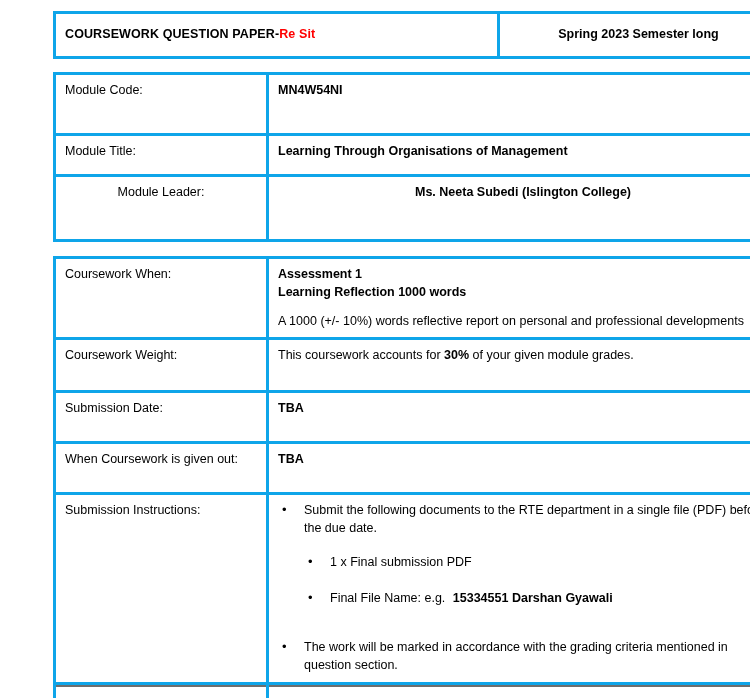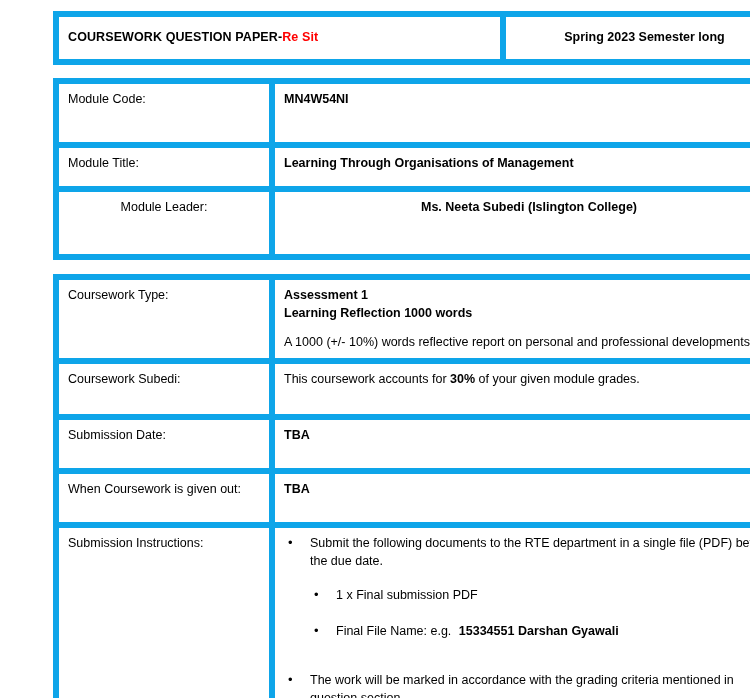--- a/index.html
+++ b/index.html
@@ -27,21 +27,21 @@
 
   
   .doc-table {
     border-collapse: collapse;
     table-layout: fixed;
     width: 682px;
     margin-left: 53px;
     background: #fff;
   }
   .doc-table td {
-    border: 6px solid #0ea5e9;
+    border: 3px solid #0ea5e9;
     vertical-align: top;
     padding: 7px 9px 7px 9px;
     font-size: 12.5px;
     line-height: 1.42;
   }
 
   
   .header-table { margin-top: 11px; }
   .header-table td { height: 42px; vertical-align: middle; padding-top: 0; padding-bottom: 0; }
   .hdr-left { width: 423px; font-weight: bold; font-size: 13px; letter-spacing: .1px; }
@@ -142,31 +142,31 @@
           <span class="reg">(Islington College)</span>
         </td>
       </tr>
     </tbody>
   </table>
 
   <table class="doc-table detail-table">
     <tbody>
 
       <tr>
-        <td class="lbl">Coursework Type:</td>
+        <td class="lbl">Coursework When:</td>
         <td class="val cw-type-cell">
           <div class="b">Assessment 1</div>
           <div class="b">Learning Reflection 1000 words</div>
           <div class="gap"></div>
           <div>A 1000 (+/- 10%) words reflective report on personal and professional developments</div>
         </td>
       </tr>
 
       <tr>
-        <td class="lbl cell-pad-lg" style="height:36px">Coursework Subedi:</td>
+        <td class="lbl cell-pad-lg" style="height:36px">Coursework Weight:</td>
         <td class="val cell-pad-lg">
           <span>This coursework accounts for</span>
           <span class="b">30%</span>
           <span>of your given module grades.</span>
         </td>
       </tr>
 
       <tr>
         <td class="lbl cell-pad-lg" style="height:34px">Submission Date:</td>
         <td class="val b cell-pad-lg">TBA</td>

